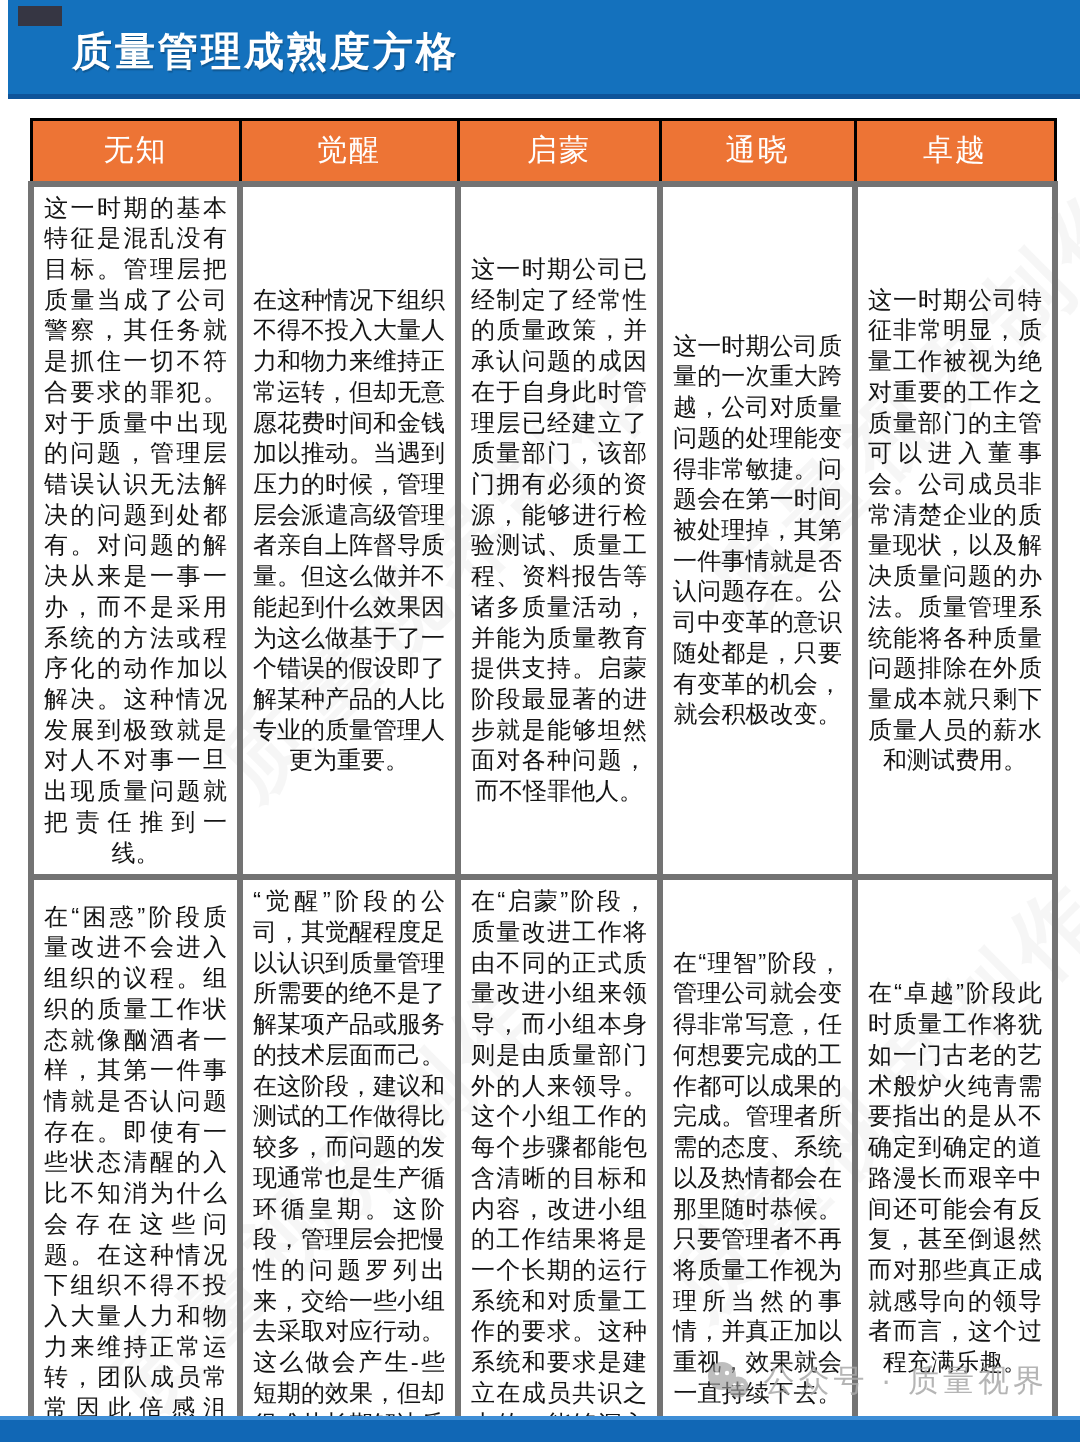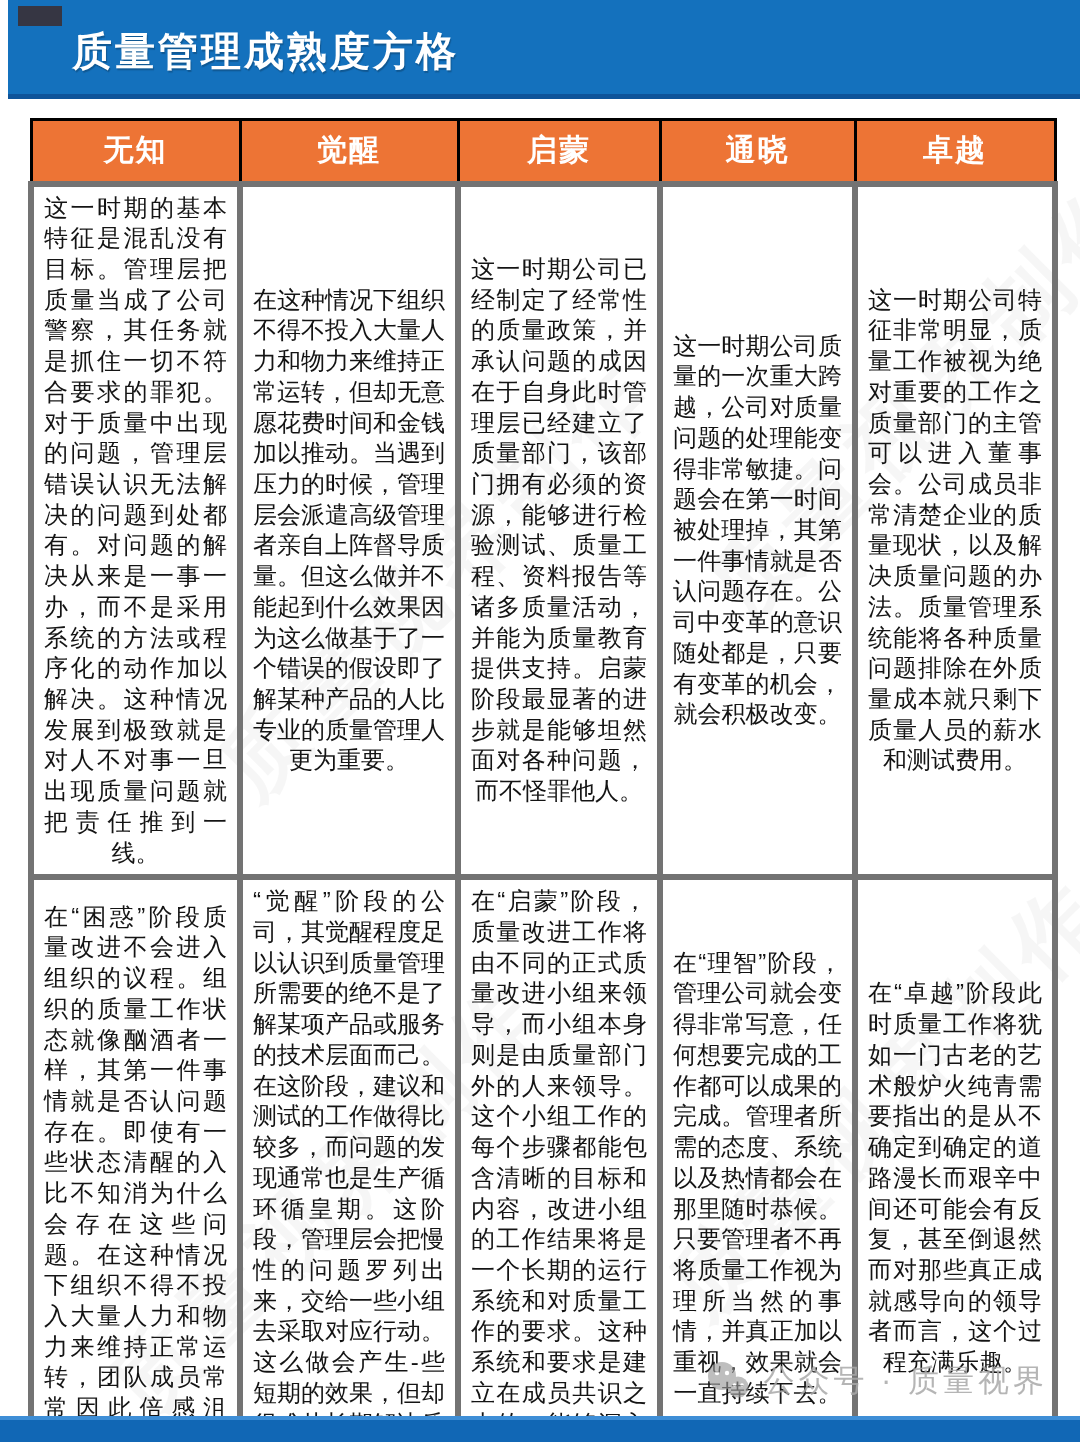--- a/index.html
+++ b/index.html
@@ -32,21 +32,21 @@
   
   .table-wrap {
     position:absolute; left:28px; top:118px; width:1024px;
   }
   table.grid {
     width:100%; border-collapse:collapse; table-layout:fixed;
     border:3px solid #000;
   }
   table.grid th {
     background:#ED7435; color:#ffffff;
-    font-size:30px; font-weight:bold; letter-spacing:2px;
+    font-size:30px; font-weight:normal; letter-spacing:2px;
     height:64px; border:3px solid #000;
     text-align:center; vertical-align:middle;
   }
   table.grid td {
     border:6px solid #737373;
     background:transparent;
     color:#141414;
     font-size:24px; line-height:1.28;
     padding:6px 10px;
     text-align:justify;

